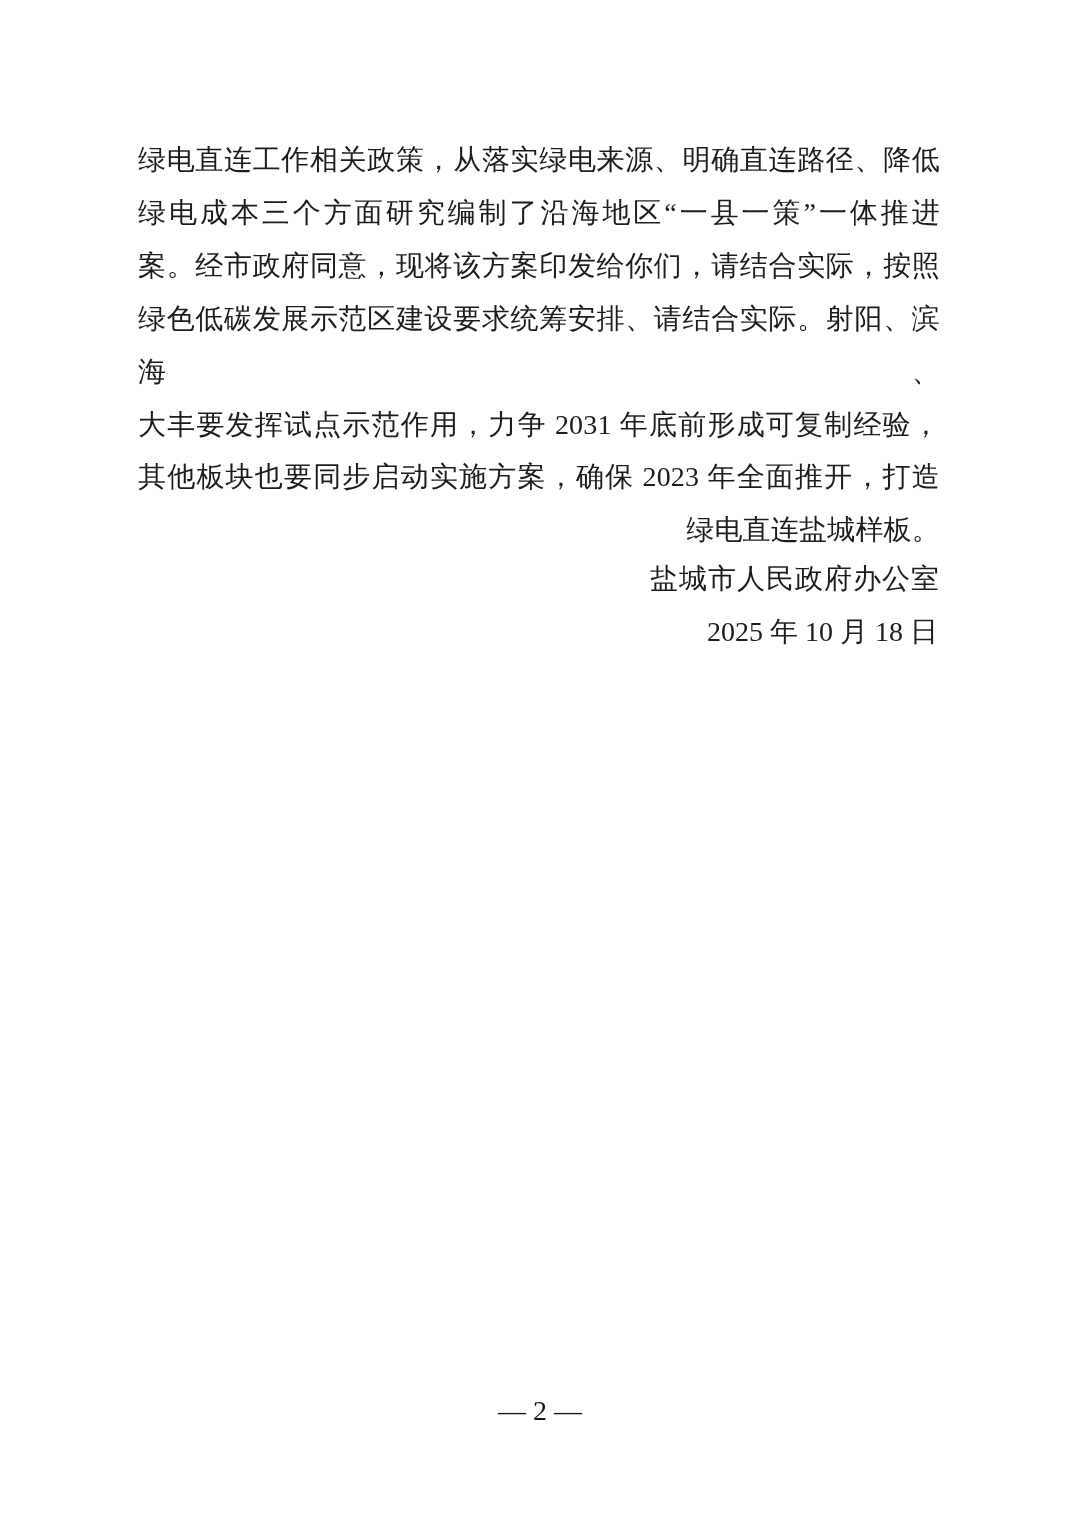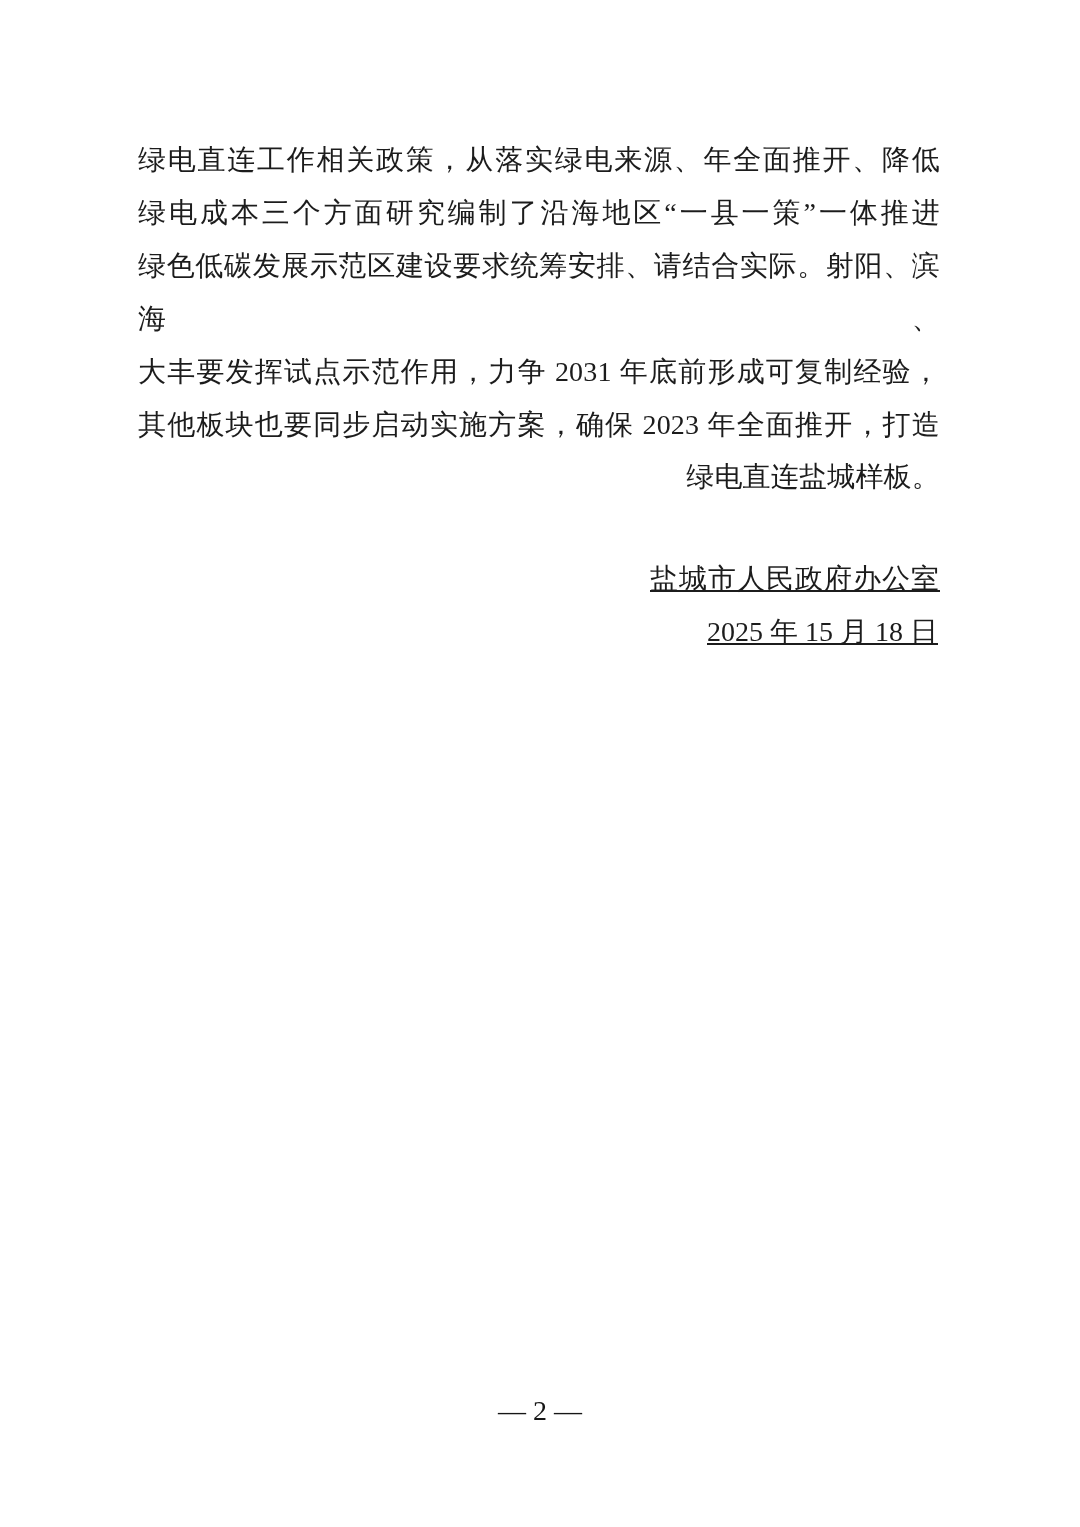--- a/index.html
+++ b/index.html
@@ -35,21 +35,20 @@
     text-align-last: auto;
   }
   .signature-block {
     position: absolute;
     left: 138px;
     top: 552px;
     width: 802px;
     text-align: right;
     font-size: 28px;
     line-height: 53px;
-    text-decoration: underline;
   }
   .signature-org {
     letter-spacing: 1px;
   }
   .signature-date {
     padding-right: 2px;
   }
   .page-footer {
     position: absolute;
     left: 0;
@@ -60,28 +59,29 @@
     line-height: 34px;
     color: #161616;
   }
 </style>
 </head>
 <body>
 
 <div class="page">
 
   <div class="body-text">
-    <div class="body-line">绿电直连工作相关政策，从落实绿电来源、年全面推开、降低</div>
+    <div class="body-line">绿电直连工作相关政策，从落实绿电来源、明确直连路径、降低</div>
     <div class="body-line">绿电成本三个方面研究编制了沿海地区“一县一策”一体推进</div>
+    <div class="body-line">案。经市政府同意，现将该方案印发给你们，请结合实际，按照</div>
     <div class="body-line">绿色低碳发展示范区建设要求统筹安排、请结合实际。射阳、滨海、</div>
     <div class="body-line">大丰要发挥试点示范作用，力争 2031 年底前形成可复制经验，</div>
     <div class="body-line">其他板块也要同步启动实施方案，确保 2023 年全面推开，打造</div>
     <div class="body-line last">绿电直连盐城样板。</div>
   </div>
 
   <div class="signature-block">
     <div class="signature-org">盐城市人民政府办公室</div>
-    <div class="signature-date">2025 年 15 月 18 日</div>
+    <div class="signature-date">2025 年 10 月 18 日</div>
   </div>
 
   <div class="page-footer">— 2 —</div>
 
 </div>
 
 </body></html>

